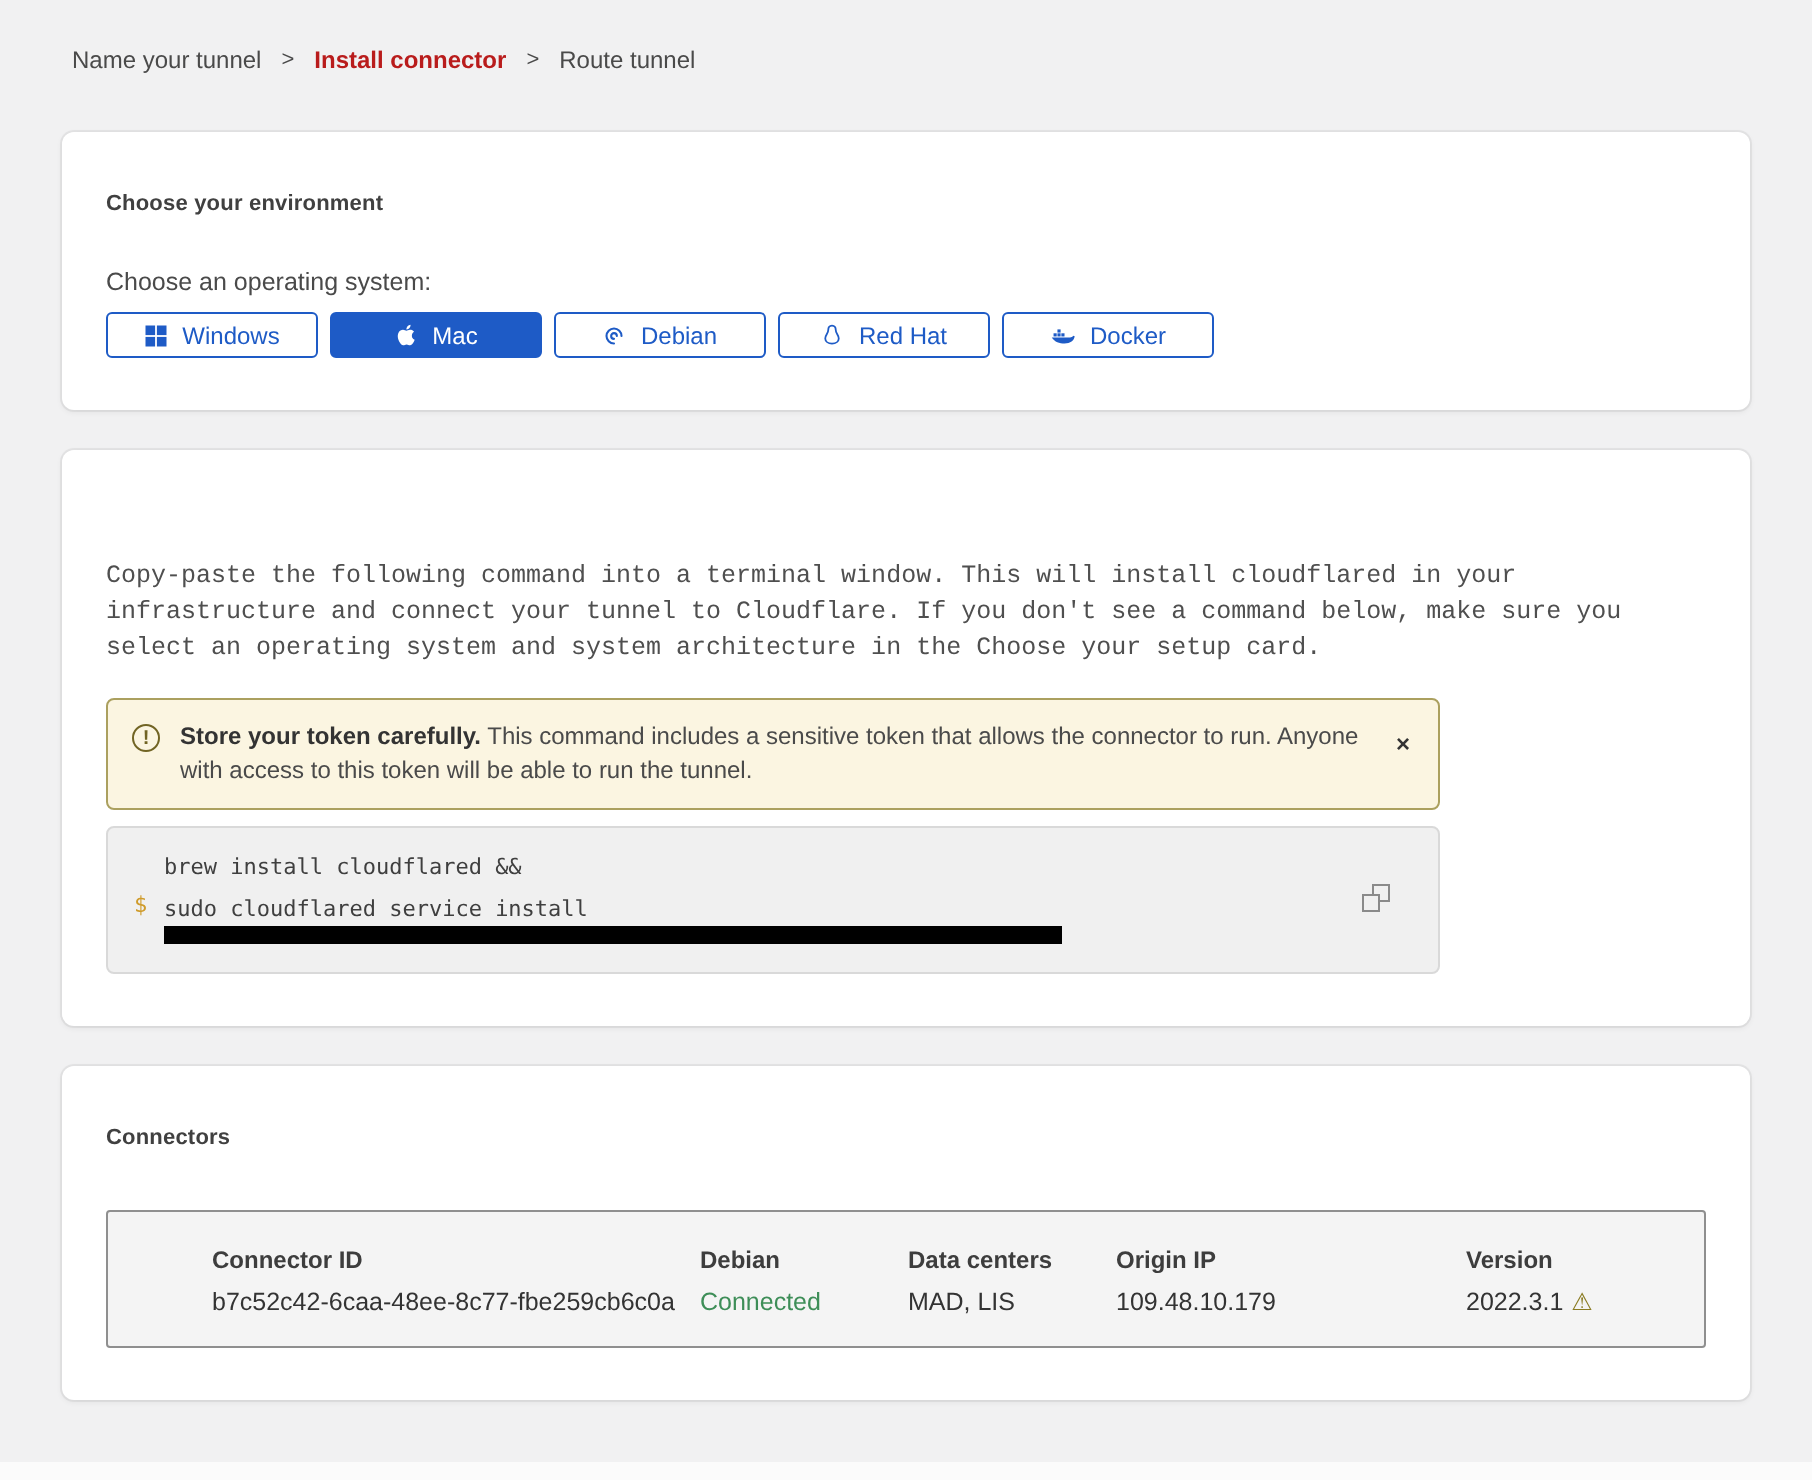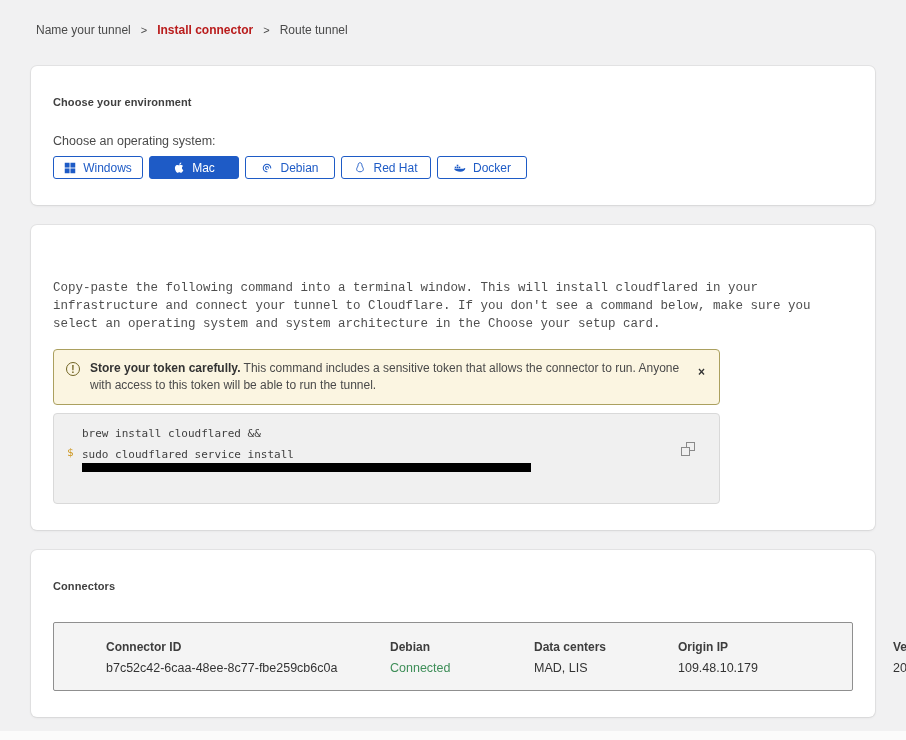--- a/index.html
+++ b/index.html
@@ -37,21 +37,21 @@
     font-size:11px;
     font-weight:bold;
     color:#404040;
     letter-spacing:.1px;
   }
 
   
   .os-label { font-size:12.5px; color:#4a4a4a; margin-top:26px; }
   .os-row { display:flex; gap:6px; margin-top:8px; }
   .os-btn {
-    width:90px; height:23px;
+    width:106px; height:23px;
     display:flex; align-items:center; justify-content:center; gap:7px;
     background:#fff;
     border:1px solid #1e5bc6;
     border-radius:3px;
     color:#1e5bc6;
     font-size:12px;
     font-family:"Liberation Sans", sans-serif;
     cursor:pointer;
   }
   .os-btn.selected { background:#1e5bc6; color:#fff; }
@@ -91,21 +91,21 @@
   .banner-text b { color:#333; }
   .banner-close {
     flex:0 0 auto;
     font-size:12px; font-weight:bold; color:#333;
     cursor:pointer; margin-top:6px; line-height:1;
   }
 
   .codeblock {
     margin-top:8px;
     width:667px;
-    height:91px;
+    height:74px;
     background:#f0f0f0;
     border:1px solid #d9d9d9;
     border-radius:4px;
     position:relative;
     font-family:"DejaVu Sans Mono", monospace;
     font-size:11px;
     color:#3f3f3f;
     padding:13px 0 0 28px;
   }
   .code-line1 { line-height:13px; margin-bottom:8px; }
@@ -134,21 +134,20 @@
   .conn-table {
     margin-top:30px;
     border:1px solid #8f8f8f;
     border-radius:2px;
     background:#f4f4f4;
     padding:17px 24px 15px 52px;
   }
   .t-row {
     display:grid;
     grid-template-columns:244px 104px 104px 175px 1fr;
-    gap:40px;
   }
   .t-head { font-size:12px; font-weight:bold; color:#3d3d3d; padding-bottom:7px; }
   .t-cell { font-size:12.5px; color:#333; }
   .status-connected { color:#3e8e58; }
   .version-warn { color:#8a7b22; font-size:12px; margin-left:4px; }
   .bottom-strip {
     position:absolute; left:0; bottom:0;
     width:100%; height:9px; background:#fbfbfb;
   }
 </style>

